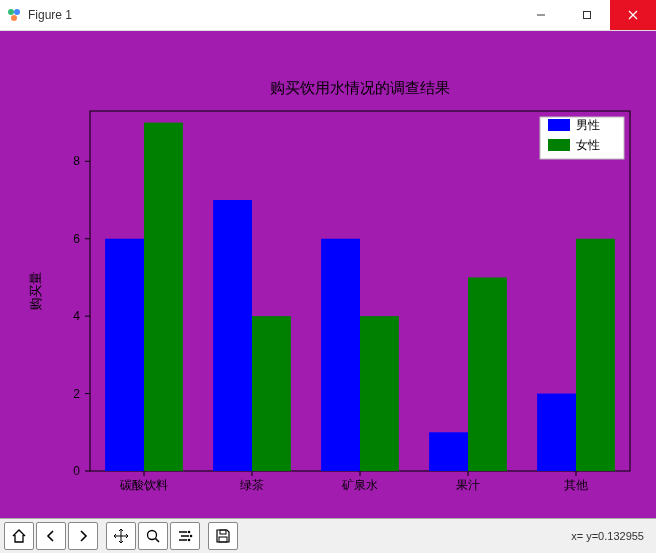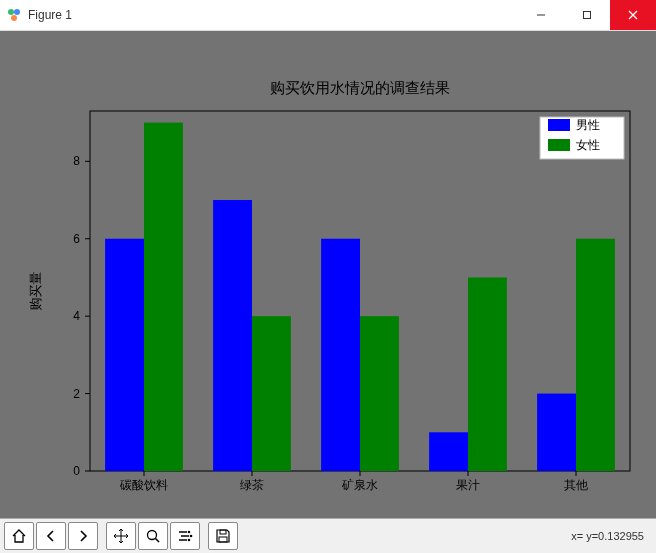--- a/index.html
+++ b/index.html
@@ -4,21 +4,21 @@
 <style>
   html,body{margin:0;padding:0;font-family:"Microsoft YaHei",Arial,sans-serif;background:#1a1a2e;}
   .window{width:656px;height:553px;display:flex;flex-direction:column;background:#fff;box-sizing:border-box;}
   .titlebar{height:30px;background:#fff;border-bottom:1px solid #ddd;display:flex;align-items:center;padding:0 0 0 6px;color:#333;font-size:12px;}
   .titlebar .appicon{width:16px;height:16px;margin-right:6px;display:inline-flex;align-items:center;justify-content:center;}
   .titlebar .title{flex:0 0 auto;}
   .titlebar .spacer{flex:1;}
   .winbtn{width:46px;height:30px;display:flex;align-items:center;justify-content:center;}
   .winbtn.close{background:#e81123;color:#fff;}
   .winbtn svg{width:10px;height:10px;}
-  .canvas-area{flex:1;position:relative;background:#737373;}
+  .canvas-area{flex:1;position:relative;background:#a21caf;}
   svg.chart{position:absolute;left:0;top:0;}
   .toolbar{height:34px;border-top:1px solid #aaa;display:flex;align-items:center;padding:0 4px;background:#f0f0f0;font-size:11px;}
   .tbtn{width:28px;height:26px;border:1px solid #888;background:#fff;margin-right:2px;display:flex;align-items:center;justify-content:center;border-radius:2px;}
   .tbtn svg{width:16px;height:16px;}
   .tsep{width:6px;}
   .coord{margin-left:auto;margin-right:8px;color:#333;}
   text{font-family:"Microsoft YaHei",Arial,sans-serif;}
 </style>
 </head>
 <body>

